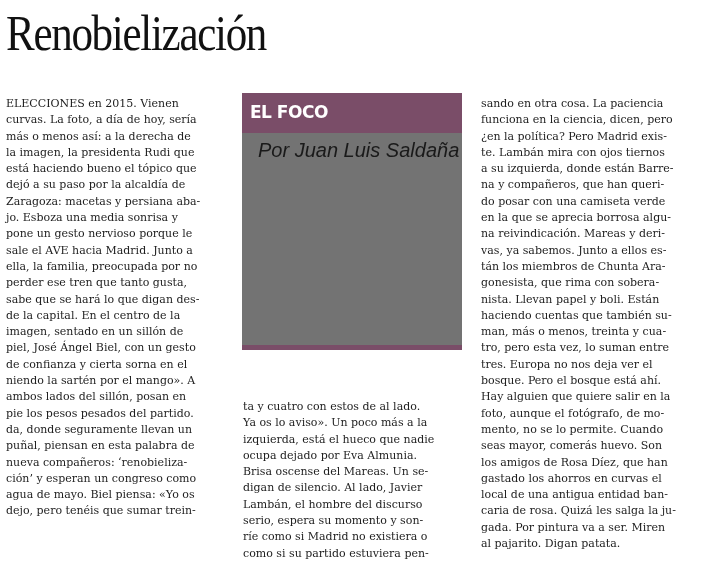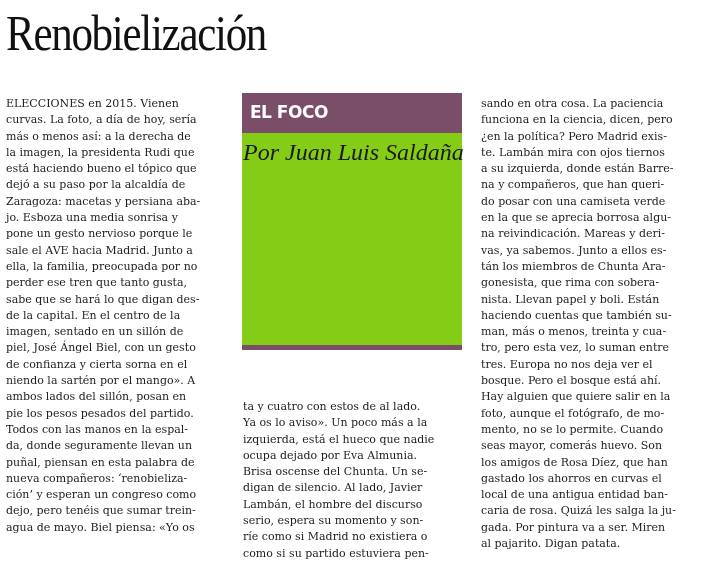--- a/index.html
+++ b/index.html
@@ -3,24 +3,24 @@
 <meta charset="utf-8">
 <style>
   html, body { margin: 0; padding: 0; background: #ffffff; }
   body { width: 727px; height: 578px; position: relative; overflow: hidden; font-family: "DejaVu Serif", serif; color: #1a1a1a; }
   .headline { position: absolute; left: 6px; top: 2px; font-family: "Liberation Serif", serif; font-size: 50px; line-height: 62px; letter-spacing: -1.5px; transform: scaleX(0.86); transform-origin: left top; color: #111; margin: 0; font-weight: normal; }
   .col { position: absolute; font-size: 11px; line-height: 16.3px; color: #1d1d1d; }
   .col .line { display: block; white-space: nowrap; }
   #col1 { left: 6px; top: 96px; width: 226px; }
   #col2 { left: 243px; top: 399px; width: 222px; }
   #col3 { left: 481px; top: 96px; width: 234px; }
-  .foco-box { position: absolute; left: 242px; top: 93px; width: 220px; height: 257px; background: #84cc16; }
+  .foco-box { position: absolute; left: 242px; top: 93px; width: 220px; height: 257px; background: #737373; }
   .foco-header { position: absolute; left: 0; top: 0; width: 220px; height: 40px; background: #7a4d68; }
   .foco-title { position: absolute; left: 8px; top: 9px; font-family: "DejaVu Sans", sans-serif; font-weight: bold; font-size: 17px; color: #ffffff; letter-spacing: -0.5px; }
-  .foco-author { position: absolute; left: 1px; top: 46px; font-family: Liberation Serif, serif; font-style: italic; font-size: 24px; color: #1a1a1a; white-space: nowrap; }
+  .foco-author { position: absolute; left: 16px; top: 46px; font-family: Liberation Sans, sans-serif; font-style: italic; font-size: 20px; color: #1a1a1a; white-space: nowrap; }
   .foco-bottom { position: absolute; left: 0; bottom: 0; width: 220px; height: 5px; background: #7a4d68; }
 </style>
 </head>
 <body>
 
 <h1 class="headline">Renobielización</h1>
 
 <div class="col" id="col1">
     <span class="line">ELECCIONES en 2015. Vienen</span>
     <span class="line">curvas. La foto, a día de hoy, sería</span>
@@ -35,43 +35,42 @@
     <span class="line">ella, la familia, preocupada por no</span>
     <span class="line">perder ese tren que tanto gusta,</span>
     <span class="line">sabe que se hará lo que digan des-</span>
     <span class="line">de la capital. En el centro de la</span>
     <span class="line">imagen, sentado en un sillón de</span>
     <span class="line">piel, José Ángel Biel, con un gesto</span>
     <span class="line">de confianza y cierta sorna en el</span>
     <span class="line">niendo la sartén por el mango». A</span>
     <span class="line">ambos lados del sillón, posan en</span>
     <span class="line">pie los pesos pesados del partido.</span>
-    <span class="line">Todos con las manos en la espal-</span>
     <span class="line">da, donde seguramente llevan un</span>
     <span class="line">puñal, piensan en esta palabra de</span>
     <span class="line">nueva compañeros: ‘renobieliza-</span>
     <span class="line">ción’ y esperan un congreso como</span>
+    <span class="line">agua de mayo. Biel piensa: «Yo os</span>
     <span class="line">dejo, pero tenéis que sumar trein-</span>
-    <span class="line">agua de mayo. Biel piensa: «Yo os</span>
   </div>
 
 <div class="foco-box">
   <div class="foco-header">
     <span class="foco-title">EL FOCO</span>
   </div>
   <span class="foco-author">Por Juan Luis Saldaña</span>
   <div class="foco-bottom"></div>
 </div>
 
 <div class="col" id="col2">
     <span class="line">ta y cuatro con estos de al lado.</span>
     <span class="line">Ya os lo aviso». Un poco más a la</span>
     <span class="line">izquierda, está el hueco que nadie</span>
     <span class="line">ocupa dejado por Eva Almunia.</span>
-    <span class="line">Brisa oscense del Chunta. Un se-</span>
+    <span class="line">Brisa oscense del Mareas. Un se-</span>
     <span class="line">digan de silencio. Al lado, Javier</span>
     <span class="line">Lambán, el hombre del discurso</span>
     <span class="line">serio, espera su momento y son-</span>
     <span class="line">ríe como si Madrid no existiera o</span>
     <span class="line">como si su partido estuviera pen-</span>
   </div>
 
 <div class="col" id="col3">
     <span class="line">sando en otra cosa. La paciencia</span>
     <span class="line">funciona en la ciencia, dicen, pero</span>

